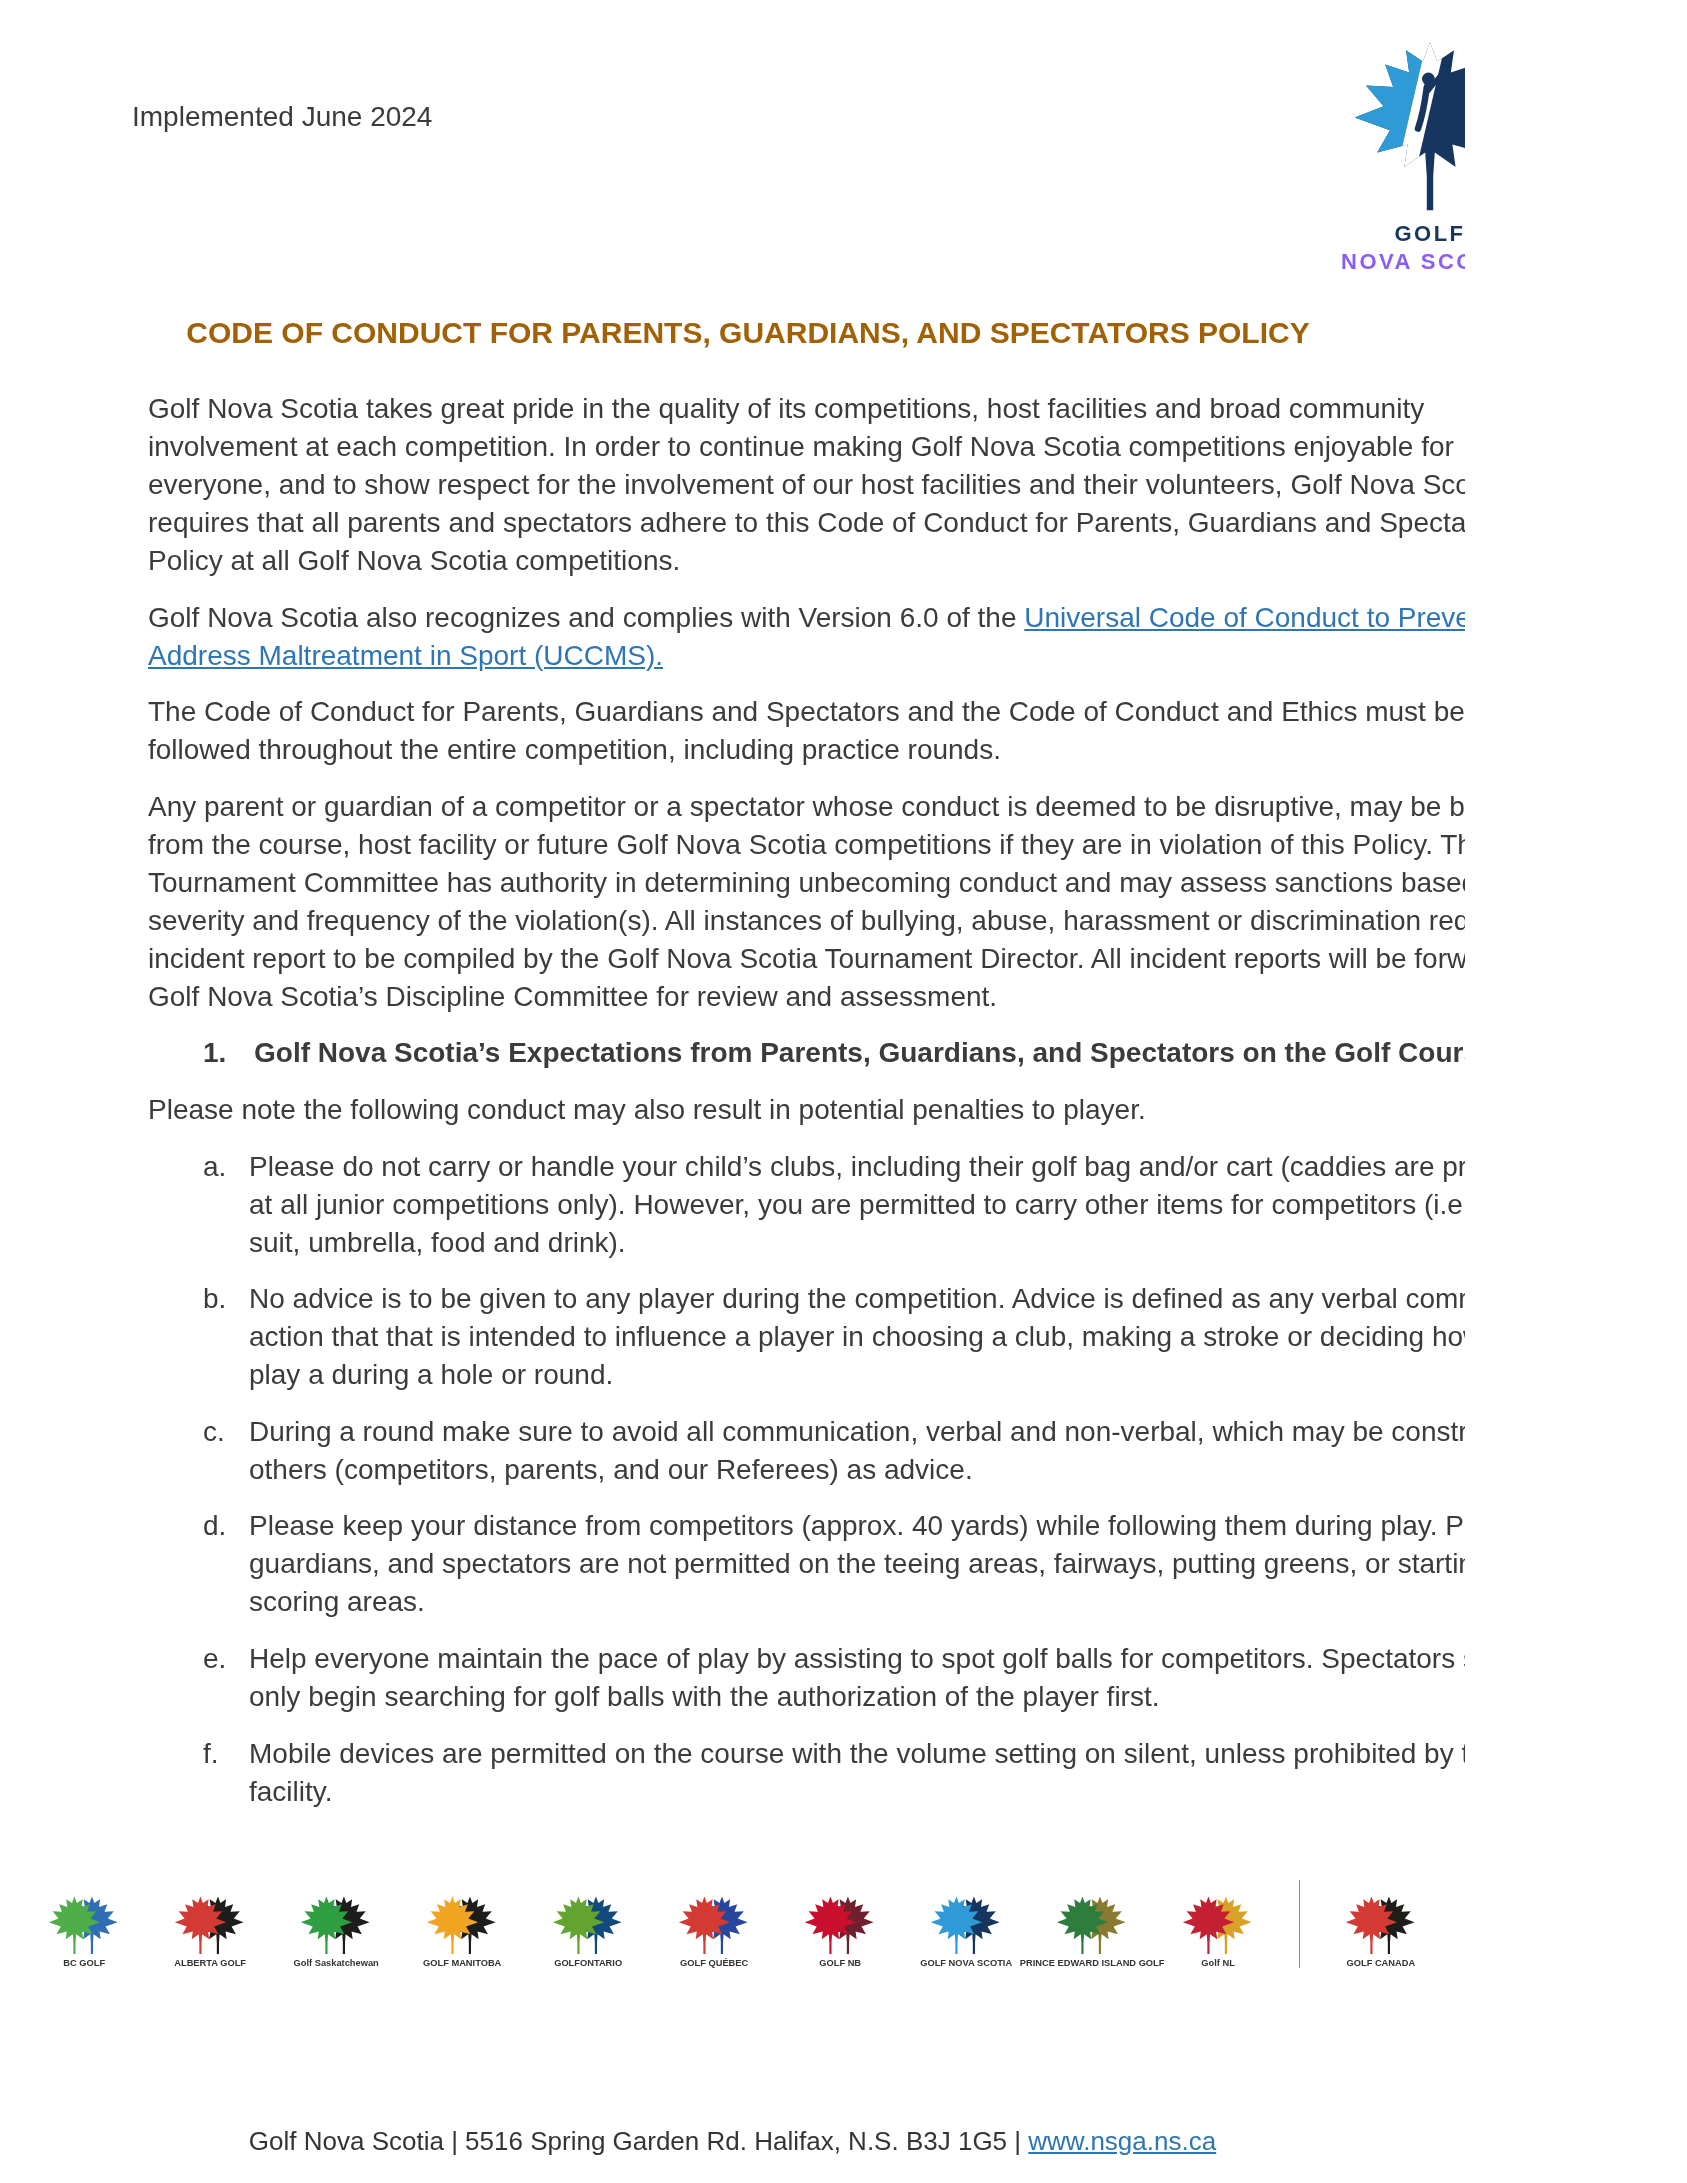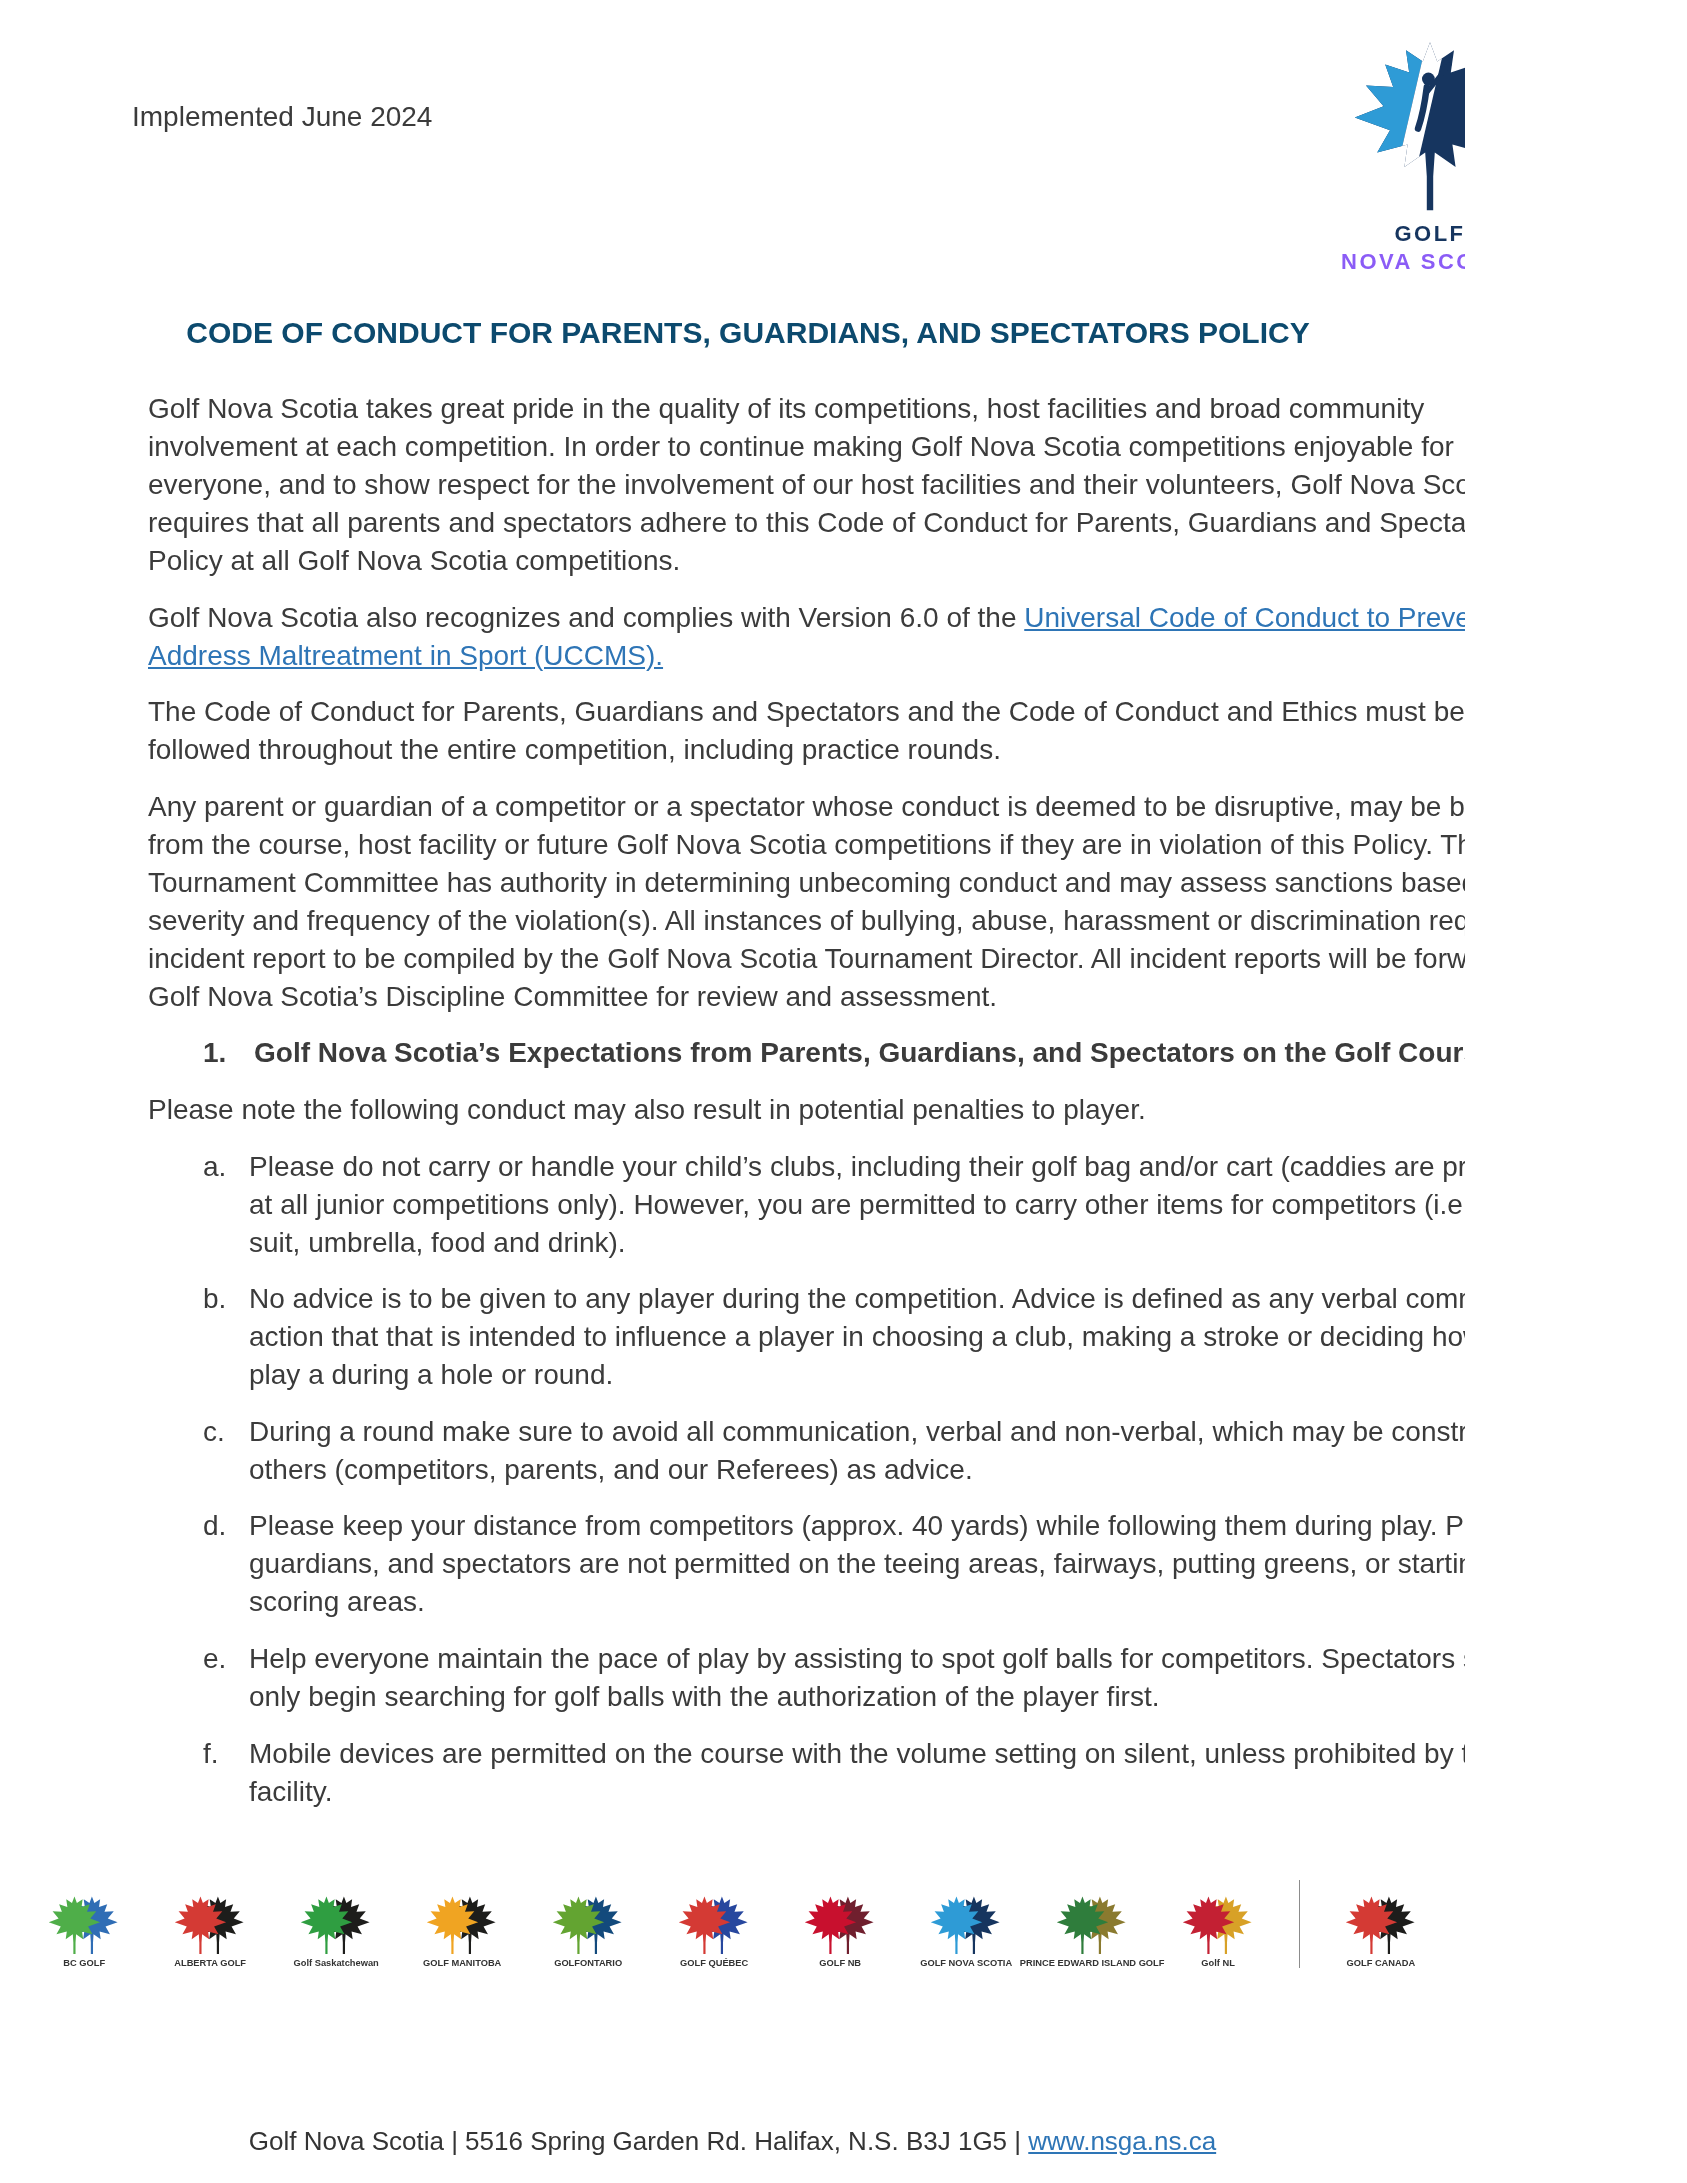--- a/index.html
+++ b/index.html
@@ -9,21 +9,21 @@
     font-family:"Liberation Sans", sans-serif; color:#3b3b3b; overflow:hidden;
   }
   .implemented { position:absolute; left:132px; top:101px; font-size:28px; color:#3b3b3b; }
 
   .logo { position:absolute; left:1312px; top:40px; width:236px; text-align:center; }
   .logo svg { display:block; margin:0 auto; }
   .logo-word1 { font-size:22px; font-weight:bold; color:#16355f; letter-spacing:2.5px; margin-top:6.7px; }
   .logo-word2 { font-size:22px; font-weight:bold; color:#8b5cf6; letter-spacing:2.5px; margin-top:2.5px; }
 
   .title { position:absolute; top:316px; left:0; width:100%; text-align:center;
-           font-size:30px; font-weight:bold; color:#0c4a6e;padding-left:31px; }
+           font-size:30px; font-weight:bold; color:#a16207;padding-left:31px; }
 
   .content { position:absolute; top:390px; left:148px; width:1424px;
              font-size:28px; line-height:38px; color:#3b3b3b; }
   .content p { margin-bottom:18.6px; }
   a.link { color:#2e75b6; text-decoration:underline; cursor:pointer; }
 
   .sec-heading { display:flex; margin-left:55px; margin-bottom:18.6px; font-weight:bold; }
   .sec-num { flex:0 0 51px; width:51px; }
   .sec-text { flex:1; }
 

